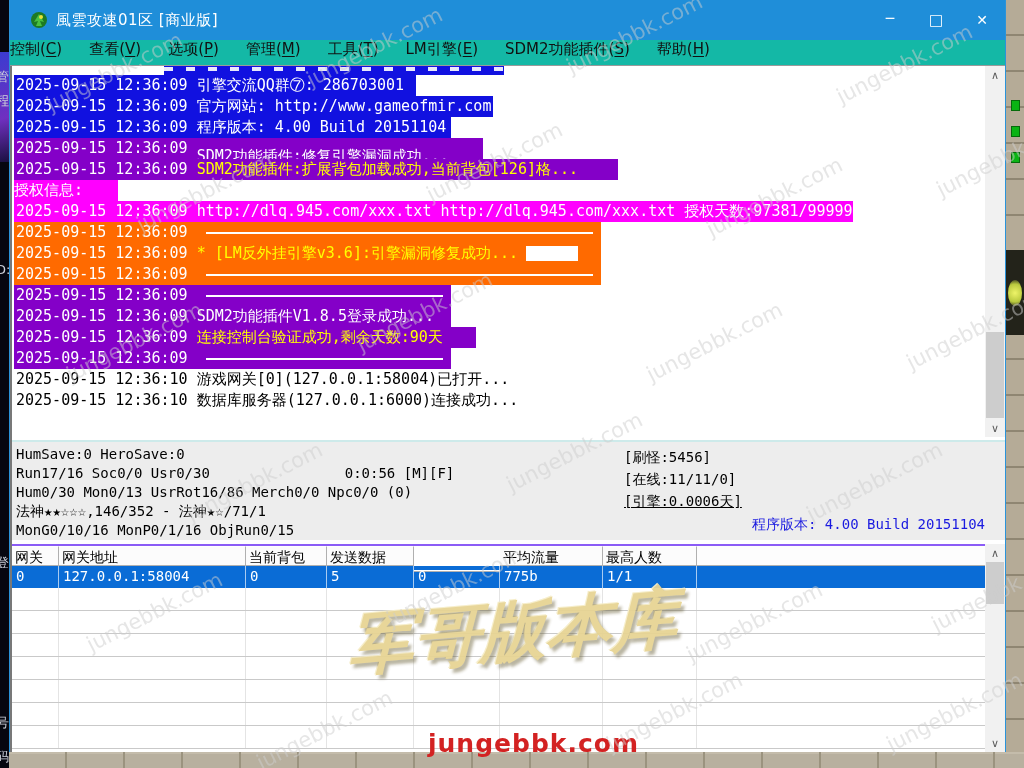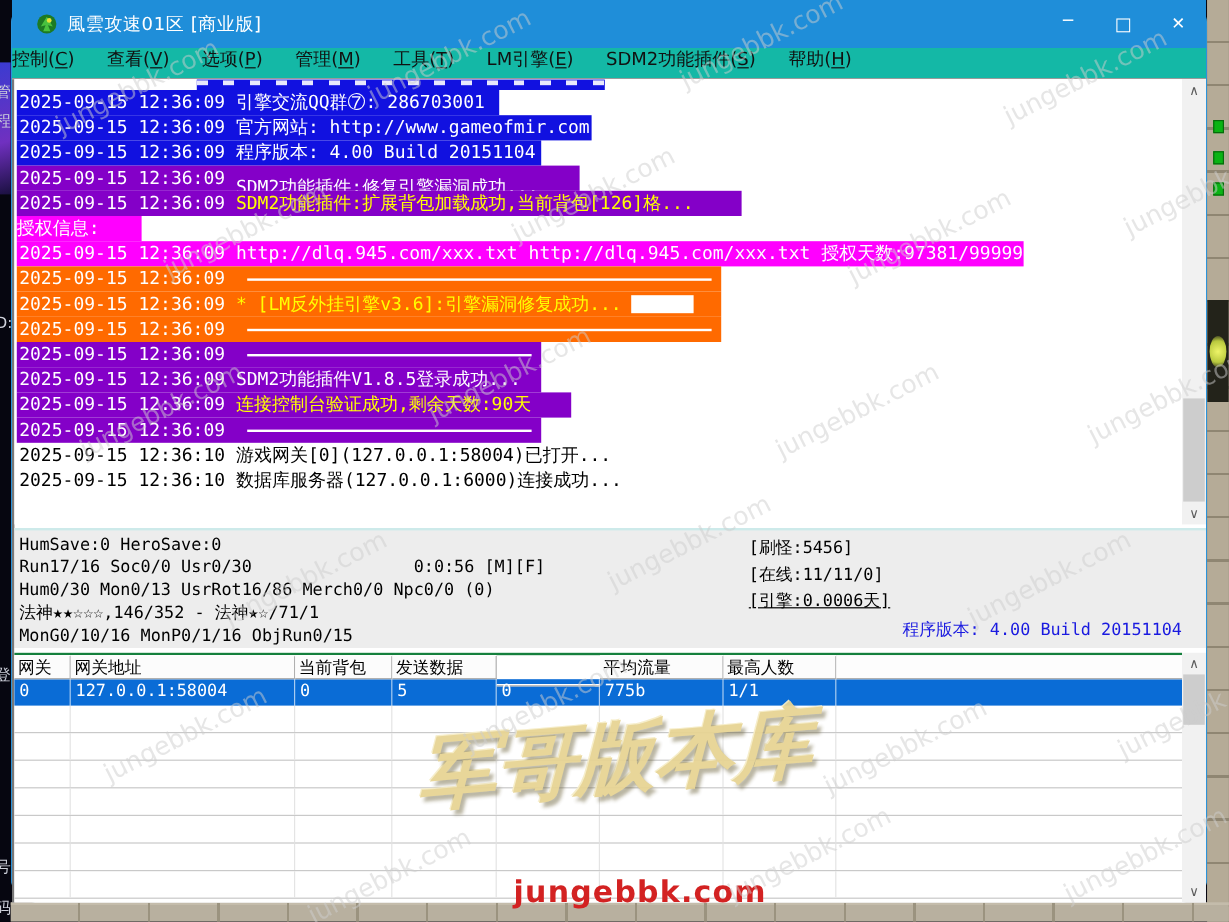--- a/index.html
+++ b/index.html
@@ -21,21 +21,21 @@
   .desk-right .glow { position:absolute; left:2px; top:280px; width:14px; height:26px; border-radius:50%;
                background:radial-gradient(circle,#eef468 0%, #b9c93e 60%, transparent 100%); }
   .desk-bottom { position:absolute; left:9px; top:752px; width:1015px; height:16px;
                background:#b8b09f;
                background-image:repeating-linear-gradient(90deg, transparent 0 56px, #9b937f 56px 58px),
                                 linear-gradient(180deg,#c4bcab 0 2px, transparent 2px);
                z-index:1; }
 
   
   .window { position:absolute; left:9px; top:0; width:997px; height:752px; background:#fff;
-            border-right:1px solid #2a93da; border-left:1px solid #2a93da; z-index:2;border-radius:20px; }
+            border-right:1px solid #2a93da; border-left:1px solid #2a93da; z-index:2; }
 
   .titlebar { position:absolute; left:0; top:0; width:100%; height:40px; background:#1f8ed9;
               display:flex; align-items:center; }
   .appicon { width:18px; height:18px; margin-left:20px; display:inline-block; }
   .title { color:#ffffff; font-size:15px; margin-left:8px; letter-spacing:0.5px; }
   .winbtns { position:absolute; right:0; top:0; height:40px; display:flex; }
   .wbtn { width:46px; height:40px; display:flex; align-items:center; justify-content:center;
           color:#fff; font-size:13px; }
   .wbtn .g-min { font-size:14px; transform:translateY(-2px); }
   .wbtn .g-max { font-size:15px; }
@@ -80,21 +80,21 @@
                  border-top:2px solid #cdeaea; font-family:"DejaVu Sans Mono", monospace; }
   .sleft { position:absolute; left:4px; top:3px; }
   .sline { font-size:14px; line-height:19px; color:#000; white-space:pre; }
   .sright { position:absolute; left:612px; top:4px; }
   .rline { font-size:14px; line-height:22px; color:#000; white-space:pre; }
   .rline.ul { text-decoration:underline; }
   .version { position:absolute; right:20px; top:74px; font-size:14px; color:#1a1ae0; white-space:pre; }
 
   
   .tablewrap { position:absolute; left:0; top:474px; width:993px; height:212px; background:#fff; padding-top:4px; }
-  .thead { display:flex; height:22px; border-top:2px solid #15803d; width:973px;
+  .thead { display:flex; height:22px; border-top:2px solid #8b5cf6; width:973px;
            font-family:"DejaVu Sans Mono", monospace; font-size:14px; }
   .th { background:#fcfcfc; border-right:1px solid #b0b0b0; border-bottom:1px solid #b0b0b0;
         border-top:1px solid #fff; padding-left:3px; line-height:20px; color:#000; overflow:hidden; white-space:nowrap; }
   .th-fill { flex:1; background:#fdfdfd; border-bottom:1px solid #b0b0b0; }
   .trow { display:flex; width:973px; font-family:"DejaVu Sans Mono", monospace; font-size:14px; }
   .trow.sel { background:#0a6cd6; color:#fff; height:22px; line-height:21px; }
   .trow.sel .td { border-right:1px solid rgba(255,255,255,.65); padding-left:4px; overflow:hidden; white-space:nowrap; }
   .trow.empty { height:23px; border-bottom:1px solid #c9c9c9; }
   .trow.empty .td { border-right:1px solid #e4e4e4; }
 

